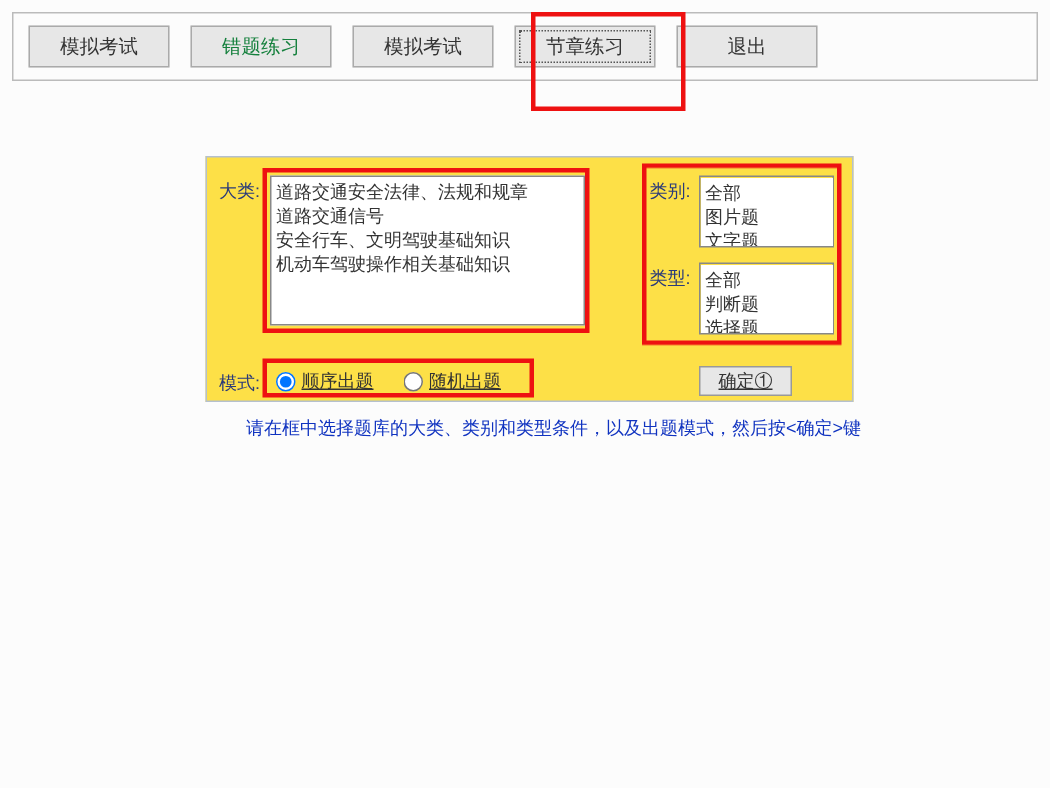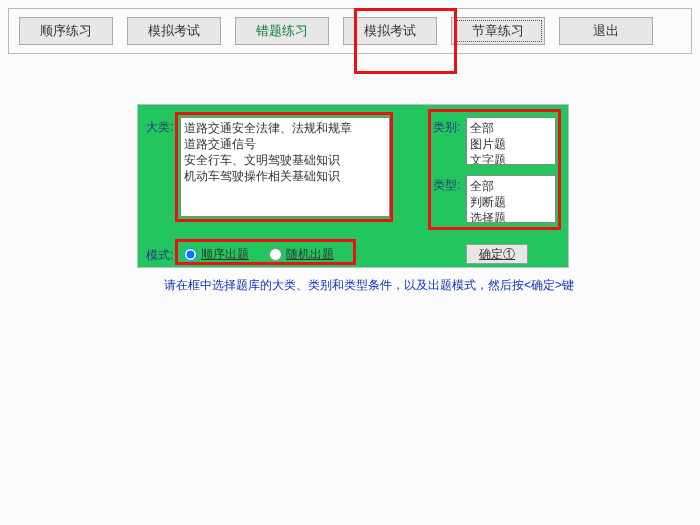--- a/index.html
+++ b/index.html
@@ -38,21 +38,21 @@
       pointer-events: none;
       z-index: 50;
     }
     .form-panel {
       border: 1px solid #b5c0ce;
       position: absolute;
       left: 137px;
       top: 104px;
       width: 432px;
       height: 164px;
-      background: #22c55e;
+      background: #fde047;
     }
     .label {
       position: absolute;
       font-size: 12px;
       color: #2a3a7a;
     }
     .listbox {
       position: absolute;
       border: 1px solid #888;
       background: #fff;
@@ -91,21 +91,20 @@
     
     .listbox::-webkit-scrollbar { width: 16px; }
     .listbox::-webkit-scrollbar-track { background: #f0f0f0; border-left:1px solid #ccc;}
     .listbox::-webkit-scrollbar-thumb { background: #cdcdcd; border:1px solid #aaa;}
     .listbox::-webkit-scrollbar-button { background: #e5e5e5; height:16px; border:1px solid #aaa;}
   </style>
 </head>
 <body>
 
 <div class="toolbar">
-  <button class="nav-btn">顺序练习</button>
   <button class="nav-btn">模拟考试</button>
   <button class="nav-btn disabled">错题练习</button>
   <button class="nav-btn">模拟考试</button>
   <button class="nav-btn active">节章练习</button>
   <button class="nav-btn">退出</button>
 </div>
 
 <div class="highlight-box" style="left:354px;top:8px;width:103px;height:66px;"></div>
 <div class="highlight-box" style="left:175px;top:112px;width:218px;height:110px;"></div>
 <div class="highlight-box" style="left:428px;top:109px;width:133px;height:121px;"></div>

